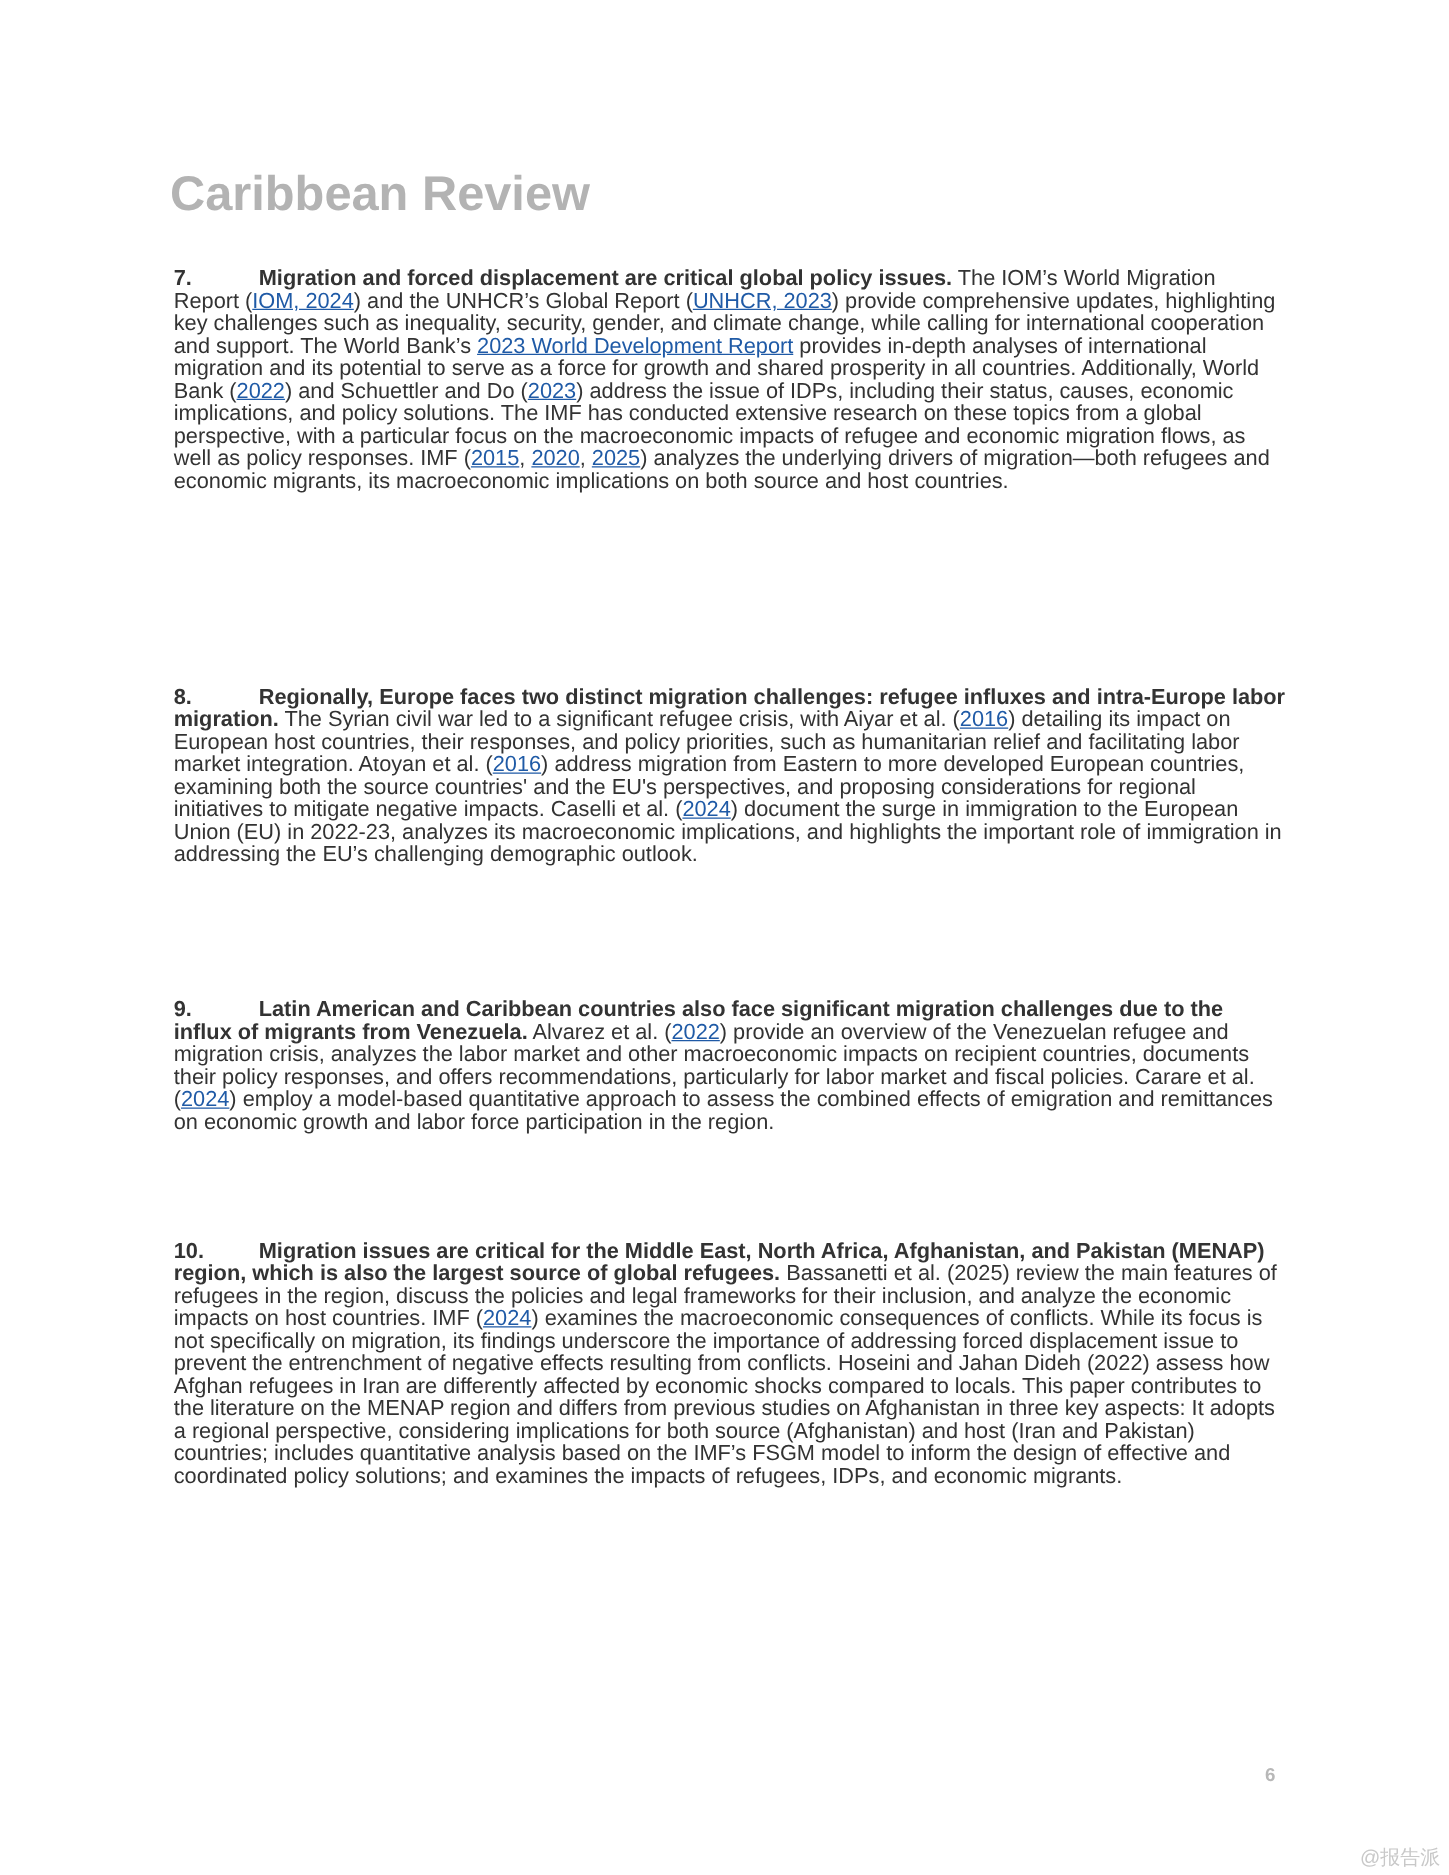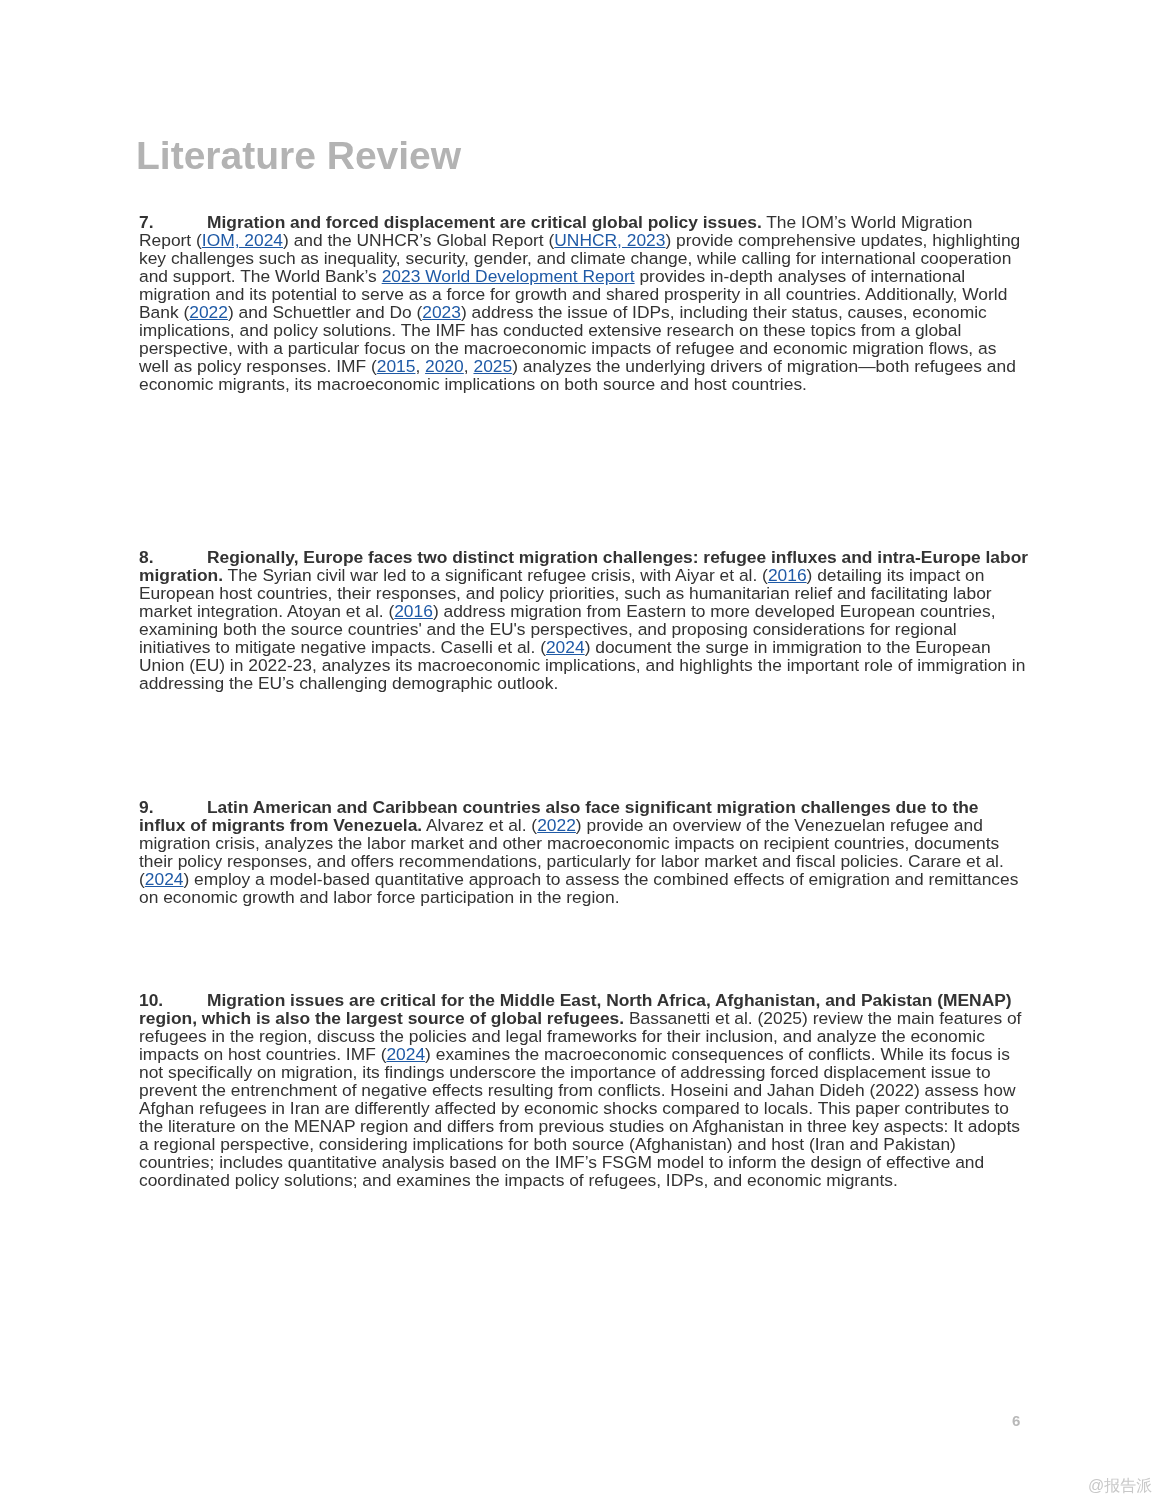--- a/index.html
+++ b/index.html
@@ -13,21 +13,21 @@
   .num { display: inline-block; width: 68px; font-weight: bold; }
   a.ref { color: #1f5aa6; text-decoration: underline; }
   .page-number { position: absolute; left: 1012px; top: 1412px; font-size: 15px;
          font-weight: bold; color: #b8b8b8; }
   .watermark { position: absolute; left: 1088px; top: 1476px; font-size: 16px;
          color: #c8c8c8; }
 </style>
 </head>
 <body>
 
-<h1 class="page-title">Literature Review</h1>
+<h1 class="page-title">Caribbean Review</h1>
 
 <p class="para" style="top:213px"><span class="num">7.</span><b>Migration and forced displacement are critical global policy issues.</b><span> The IOM’s World Migration Report (</span><a class="ref" href="#">IOM, 2024</a><span>) and the UNHCR’s Global Report (</span><a class="ref" href="#">UNHCR, 2023</a><span>) provide comprehensive updates, highlighting key challenges such as inequality, security, gender, and climate change, while calling for international cooperation and support. The World Bank’s </span><a class="ref" href="#">2023 World Development Report</a><span> provides in-depth analyses of international migration and its potential to serve as a force for growth and shared prosperity in all countries. Additionally, World Bank (</span><a class="ref" href="#">2022</a><span>) and Schuettler and Do (</span><a class="ref" href="#">2023</a><span>) address the issue of IDPs, including their status, causes, economic implications, and policy solutions. The IMF has conducted extensive research on these topics from a global perspective, with a particular focus on the macroeconomic impacts of refugee and economic migration flows, as well as policy responses. IMF (</span><a class="ref" href="#">2015</a><span>, </span><a class="ref" href="#">2020</a><span>, </span><a class="ref" href="#">2025</a><span>) analyzes the underlying drivers of migration—both refugees and economic migrants, its macroeconomic implications on both source and host countries.</span></p>
 <p class="para" style="top:548px"><span class="num">8.</span><b>Regionally, Europe faces two distinct migration challenges: refugee influxes and intra-Europe labor migration.</b><span> The Syrian civil war led to a significant refugee crisis, with Aiyar et al. (</span><a class="ref" href="#">2016</a><span>) detailing its impact on European host countries, their responses, and policy priorities, such as humanitarian relief and facilitating labor market integration. Atoyan et al. (</span><a class="ref" href="#">2016</a><span>) address migration from Eastern to more developed European countries, examining both the source countries' and the EU's perspectives, and proposing considerations for regional initiatives to mitigate negative impacts. Caselli et al. (</span><a class="ref" href="#">2024</a><span>) document the surge in immigration to the European Union (EU) in 2022-23, analyzes its macroeconomic implications, and highlights the important role of immigration in addressing the EU’s challenging demographic outlook.</span></p>
 <p class="para" style="top:798px"><span class="num">9.</span><b>Latin American and Caribbean countries also face significant migration challenges due to the influx of migrants from Venezuela.</b><span> Alvarez et al. (</span><a class="ref" href="#">2022</a><span>) provide an overview of the Venezuelan refugee and migration crisis, analyzes the labor market and other macroeconomic impacts on recipient countries, documents their policy responses, and offers recommendations, particularly for labor market and fiscal policies. Carare et al. (</span><a class="ref" href="#">2024</a><span>) employ a model-based quantitative approach to assess the combined effects of emigration and remittances on economic growth and labor force participation in the region.</span></p>
 <p class="para" style="top:991px"><span class="num">10.</span><b>Migration issues are critical for the Middle East, North Africa, Afghanistan, and Pakistan (MENAP) region, which is also the largest source of global refugees.</b><span> Bassanetti et al. (2025) review the main features of refugees in the region, discuss the policies and legal frameworks for their inclusion, and analyze the economic impacts on host countries. IMF (</span><a class="ref" href="#">2024</a><span>) examines the macroeconomic consequences of conflicts. While its focus is not specifically on migration, its findings underscore the importance of addressing forced displacement issue to prevent the entrenchment of negative effects resulting from conflicts. Hoseini and Jahan Dideh (2022) assess how Afghan refugees in Iran are differently affected by economic shocks compared to locals. This paper contributes to the literature on the MENAP region and differs from previous studies on Afghanistan in three key aspects: It adopts a regional perspective, considering implications for both source (Afghanistan) and host (Iran and Pakistan) countries; includes quantitative analysis based on the IMF’s FSGM model to inform the design of effective and coordinated policy solutions; and examines the impacts of refugees, IDPs, and economic migrants.</span></p>
 
 <div class="page-number">6</div>
 <div class="watermark">@报告派</div>
 
 </body></html>

